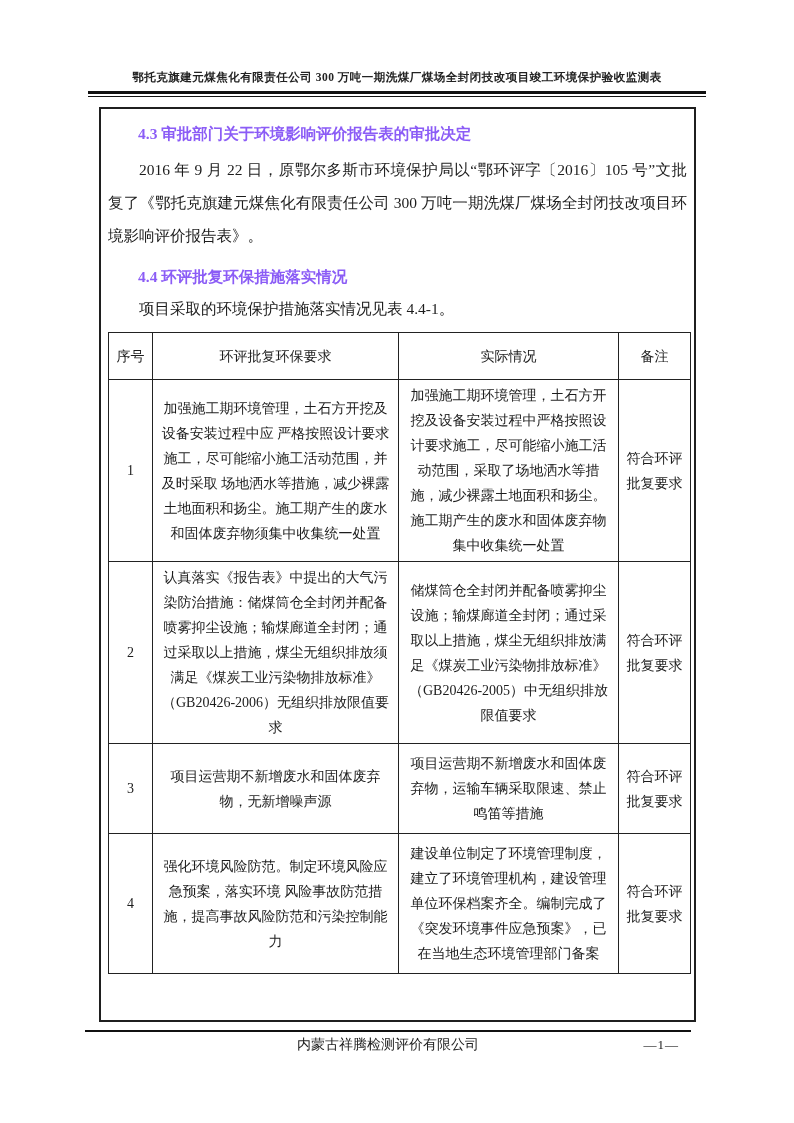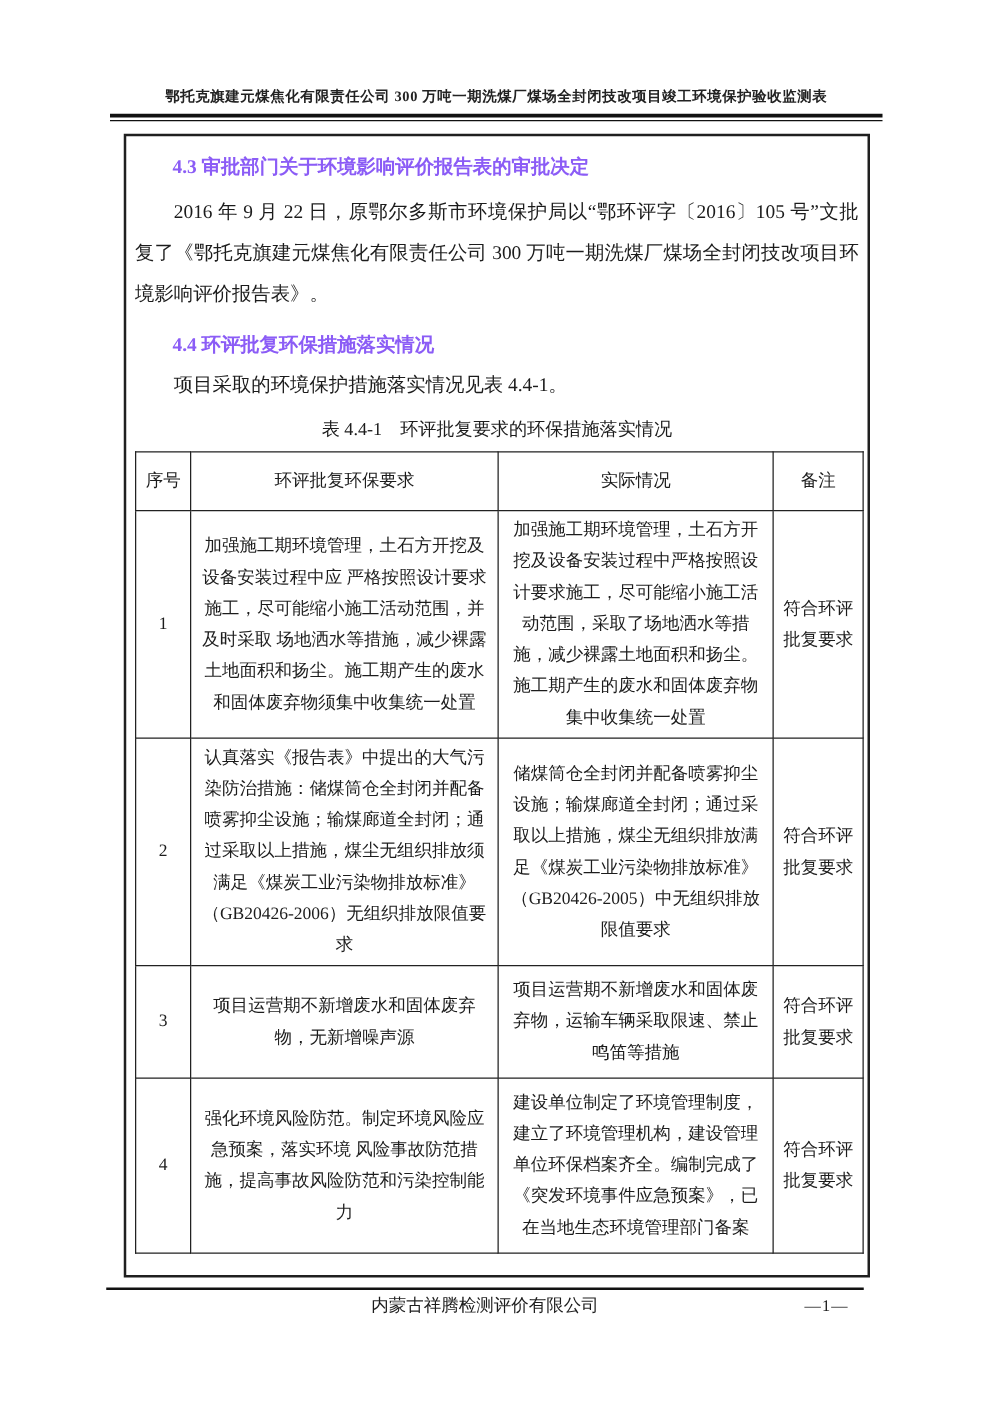--- a/index.html
+++ b/index.html
@@ -124,21 +124,20 @@
   <div class="frame">
 
     <div class="h-section">4.3 审批部门关于环境影响评价报告表的审批决定</div>
 
     <div class="para">2016 年 9 月 22 日，原鄂尔多斯市环境保护局以“鄂环评字〔2016〕105 号”文批复了《鄂托克旗建元煤焦化有限责任公司 300 万吨一期洗煤厂煤场全封闭技改项目环境影响评价报告表》。</div>
 
     <div class="h-section second">4.4 环评批复环保措施落实情况</div>
 
     <div class="para short">项目采取的环境保护措施落实情况见表 4.4-1。</div>
 
-    <div class="table-caption">表 4.4-1　环评批复要求的环保措施落实情况</div>
 
     <table class="measures">
       <colgroup>
         <col class="c-no">
           <col class="c-req">
           <col class="c-actual">
           <col class="c-remark">
       </colgroup>
       <tbody>
         <tr class="hdr">

